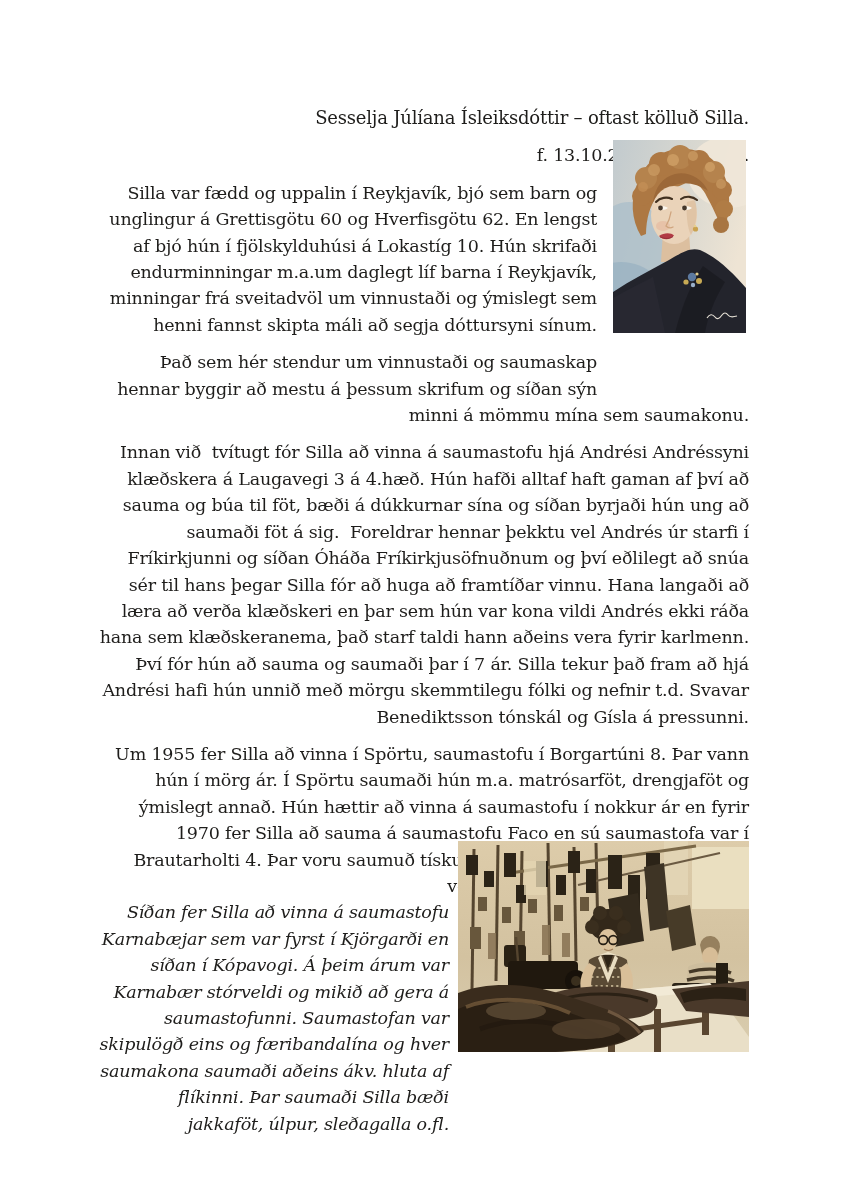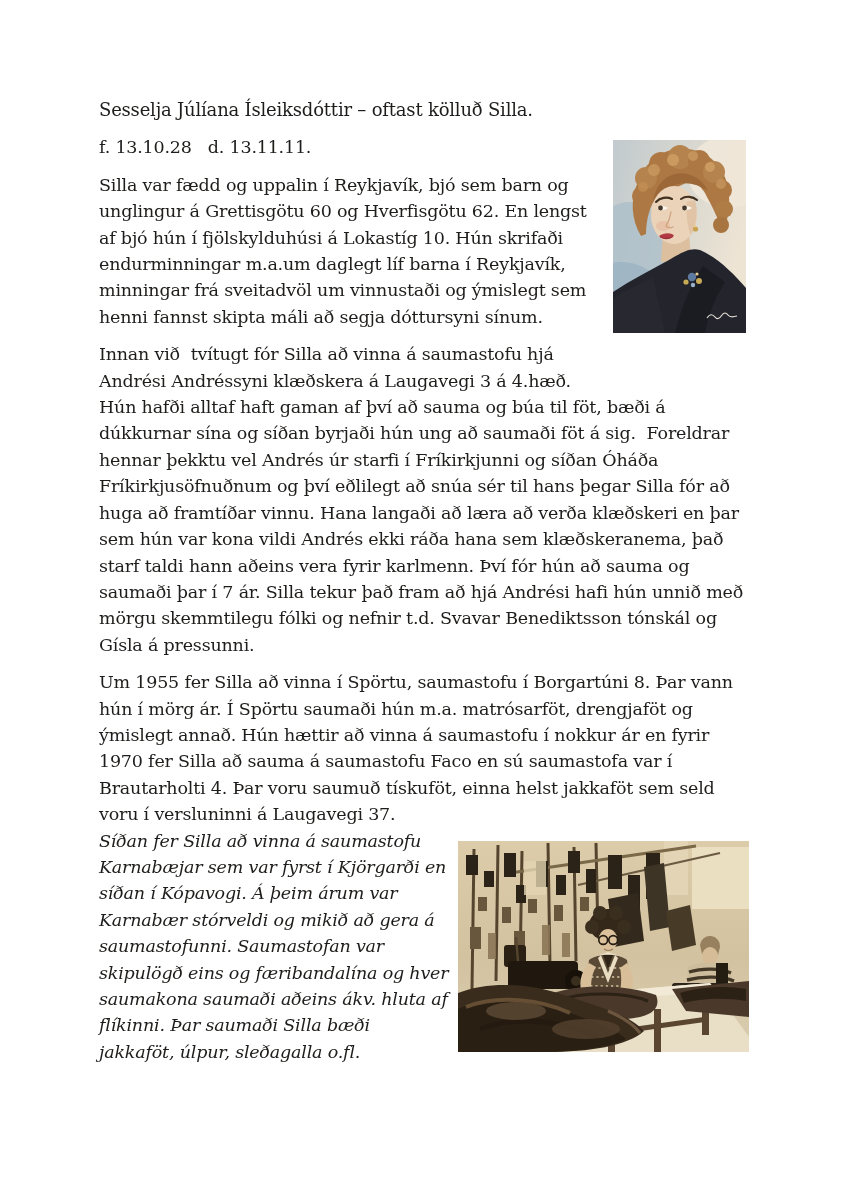--- a/index.html
+++ b/index.html
@@ -19,22 +19,23 @@
   .content {
     position: absolute;
     left: 99px;
     top: 97px;
     width: 650px;
     font-size: 17.5px;
     line-height: 26.4px;
     letter-spacing: -0.2px;
   }
   .content p {
-    margin: 0 0 11px 0;
+    margin: 8px 0 11px 0;
     white-space: pre-wrap;
+    text-align: right;
   }
   .title-line { font-size: 18px; }
   .para-karnabaer { margin-top: 0 !important; font-style: italic; }
   .para-sparta { margin-bottom: 0 !important; }
   .wrap-spacer {
     float: right;
     clear: right;
   }
   .portrait-spacer { width: 152px; height: 200px; }
   .workshop-spacer { width: 300px; height: 214px; }
@@ -54,20 +55,21 @@
   <div class="content">
 
     <p class="title-line">Sesselja Júlíana Ísleiksdóttir – oftast kölluð Silla.</p>
 
     <p>f. 13.10.28   d. 13.11.11.</p>
 
     <div class="wrap-spacer portrait-spacer"></div>
 
     <p>Silla var fædd og uppalin í Reykjavík, bjó sem barn og unglingur á Grettisgötu 60 og Hverfisgötu 62. En lengst af bjó hún í fjölskylduhúsi á Lokastíg 10. Hún skrifaði endurminningar m.a.um daglegt líf barna í Reykjavík, minningar frá sveitadvöl um vinnustaði og ýmislegt sem henni fannst skipta máli að segja dóttursyni sínum.</p>
 
+    <p>Það sem hér stendur um vinnustaði og saumaskap hennar byggir að mestu á þessum skrifum og síðan sýn minni á mömmu mína sem saumakonu.</p>
 
     <p>Innan við  tvítugt fór Silla að vinna á saumastofu hjá Andrési Andréssyni klæðskera á Laugavegi 3 á 4.hæð. Hún hafði alltaf haft gaman af því að sauma og búa til föt, bæði á dúkkurnar sína og síðan byrjaði hún ung að saumaði föt á sig.  Foreldrar hennar þekktu vel Andrés úr starfi í Fríkirkjunni og síðan Óháða Fríkirkjusöfnuðnum og því eðlilegt að snúa sér til hans þegar Silla fór að huga að framtíðar vinnu. Hana langaði að læra að verða klæðskeri en þar sem hún var kona vildi Andrés ekki ráða hana sem klæðskeranema, það starf taldi hann aðeins vera fyrir karlmenn. Því fór hún að sauma og saumaði þar í 7 ár. Silla tekur það fram að hjá Andrési hafi hún unnið með mörgu skemmtilegu fólki og nefnir t.d. Svavar Benediktsson tónskál og Gísla á pressunni.</p>
 
     <p class="para-sparta">Um 1955 fer Silla að vinna í Spörtu, saumastofu í Borgartúni 8. Þar vann hún í mörg ár. Í Spörtu saumaði hún m.a. matrósarföt, drengjaföt og ýmislegt annað. Hún hættir að vinna á saumastofu í nokkur ár en fyrir 1970 fer Silla að sauma á saumastofu Faco en sú saumastofa var í Brautarholti 4. Þar voru saumuð tískuföt, einna helst jakkaföt sem seld voru í versluninni á Laugavegi 37. </p>
 
     <div class="wrap-spacer workshop-spacer"></div>
 
     <p class="para-karnabaer">Síðan fer Silla að vinna á saumastofu Karnabæjar sem var fyrst í Kjörgarði en síðan í Kópavogi. Á þeim árum var Karnabær stórveldi og mikið að gera á saumastofunni. Saumastofan var skipulögð eins og færibandalína og hver saumakona saumaði aðeins ákv. hluta af flíkinni. Þar saumaði Silla bæði jakkaföt, úlpur, sleðagalla o.fl.</p>
 
   </div>

